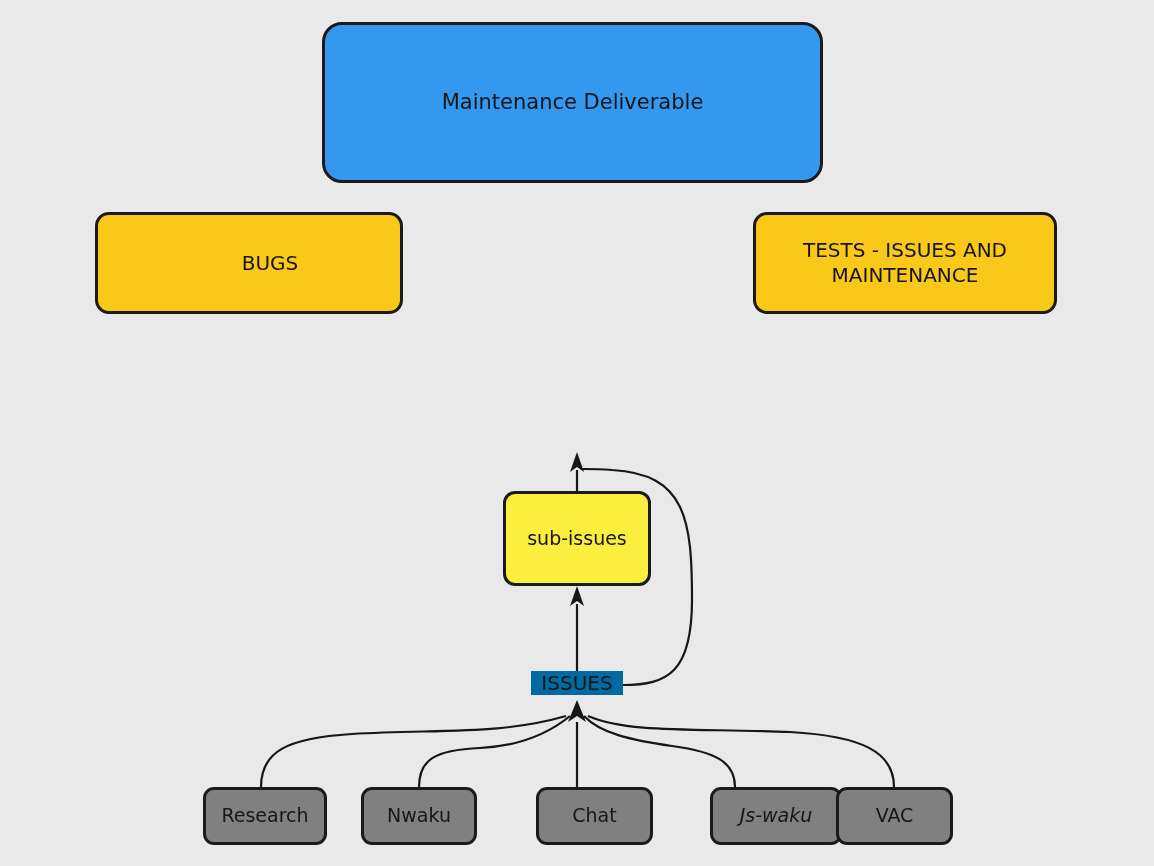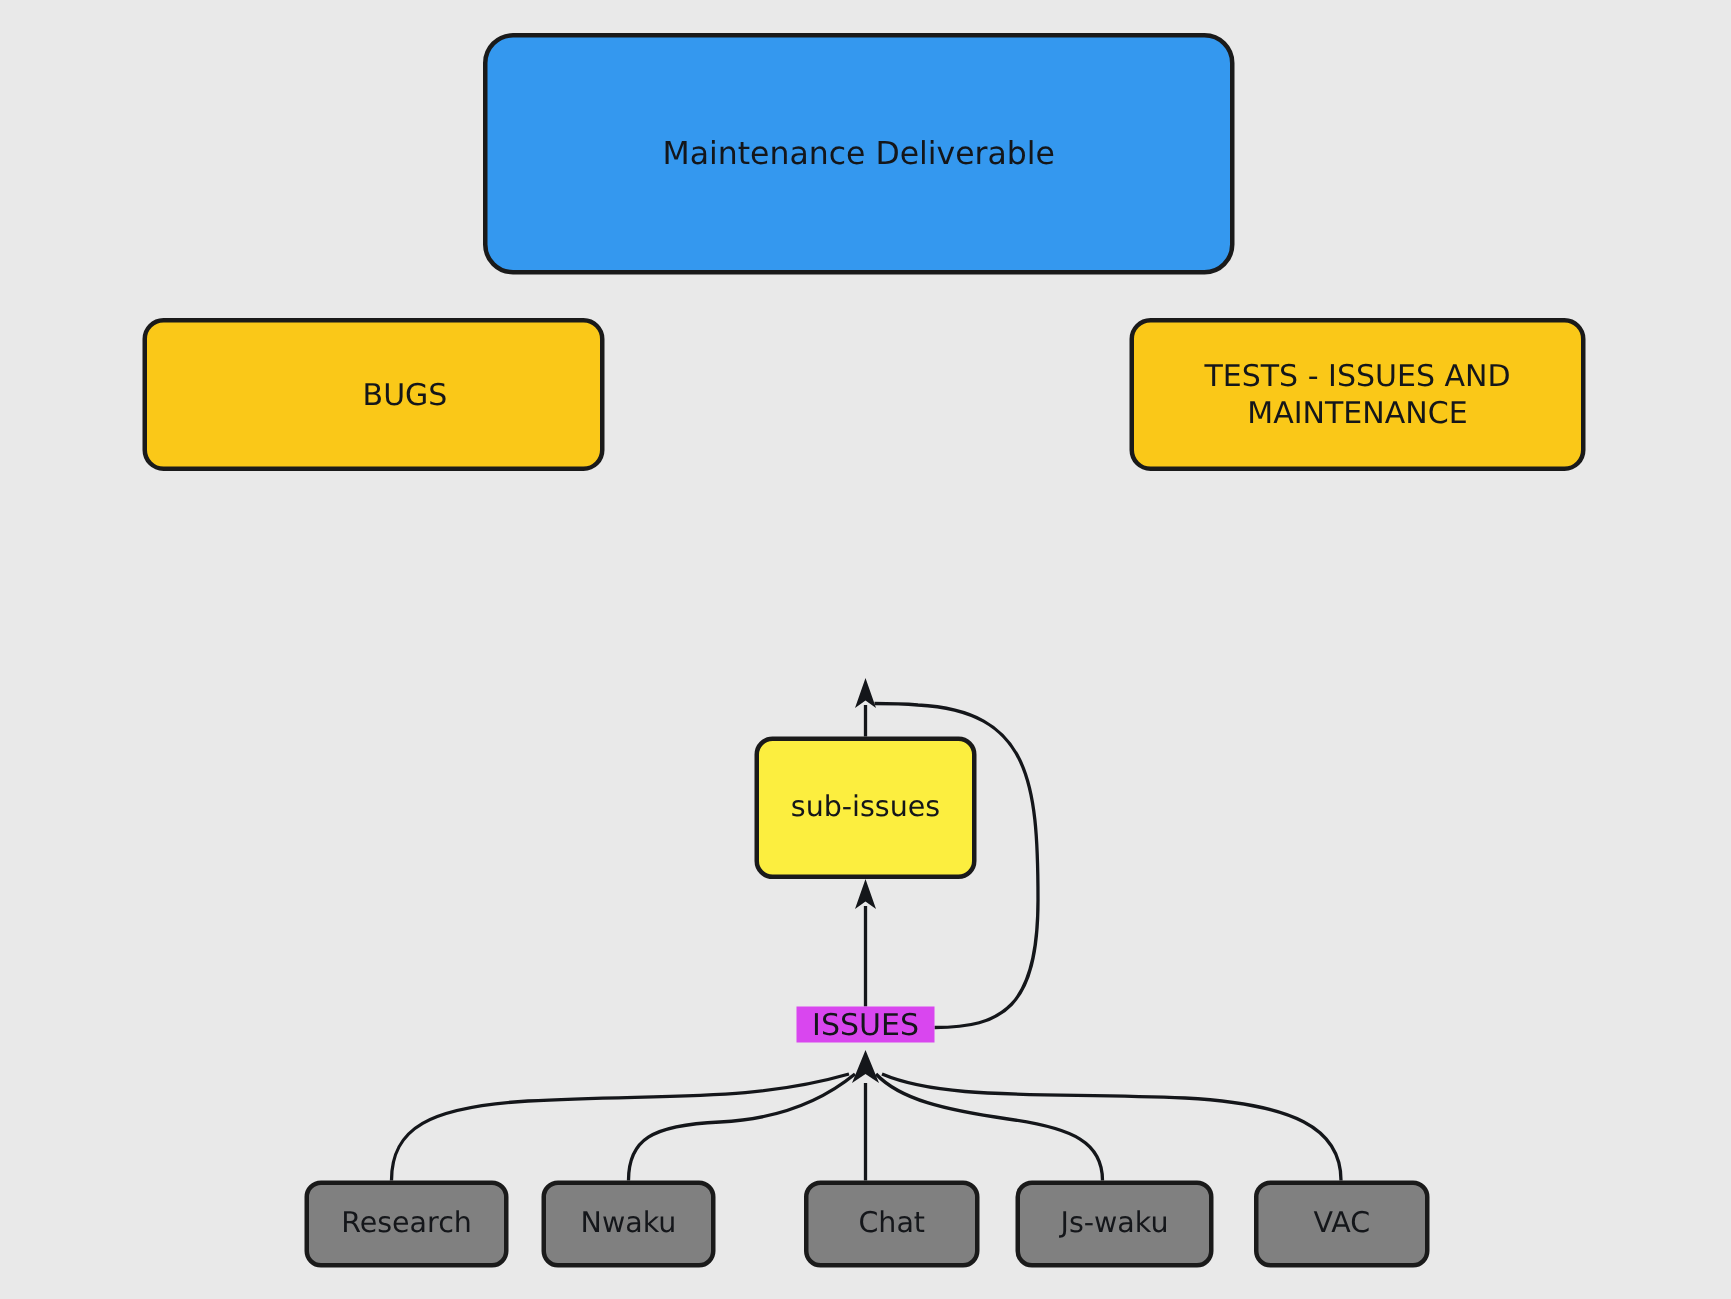--- a/index.html
+++ b/index.html
@@ -71,33 +71,33 @@
     border-radius: 12px;
     font-size: 19px;
   }
   .n-src {
     top: 787px;
     height: 58px;
     background: #808080;
     border-radius: 11px;
     font-size: 19px;
   }
-  .n-src-research { left: 203px; width: 136px; }
+  .n-src-research { left: 203px; width: 124px; }
   .n-src-nwaku    { left: 361px; width: 116px; }
   .n-src-chat     { left: 536px; width: 117px; }
-  .n-src-jswaku   { left: 677px; width: 132px; }
+  .n-src-jswaku   { left: 710px; width: 132px; font-style: italic; }
   .n-src-vac      { left: 836px; width: 117px; }
   .edge-label {
     position: absolute;
     left: 531px; top: 671px;
     width: 92px;
     text-align: center;
     font-size: 20px;
     color: #14161a;
-    background: #d946ef;
+    background: #0369a1;
     z-index: 4;
   }
   svg#edges {
     position: absolute;
     left: 0; top: 0;
     width: 1154px; height: 866px;
     z-index: 1;
     pointer-events: none;
   }
   svg#edges path, svg#edges line { fill: none; stroke: #14161a; stroke-width: 2.2; }

